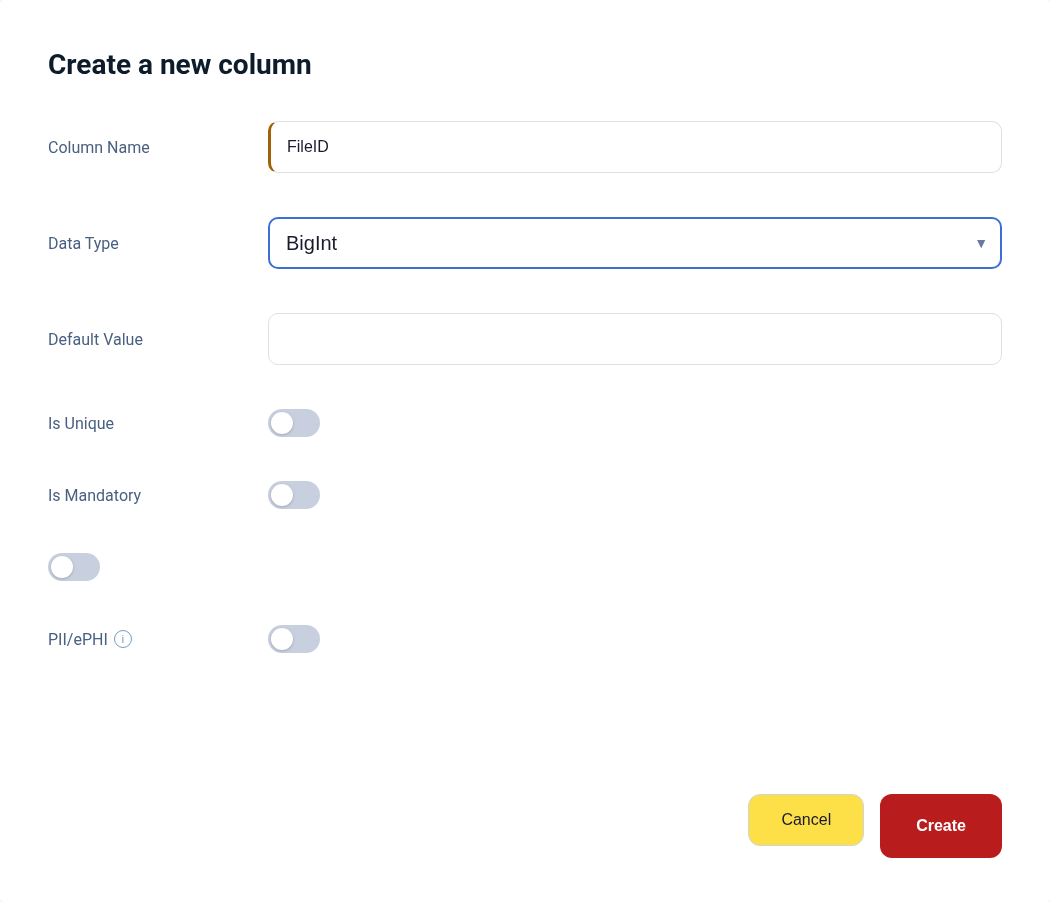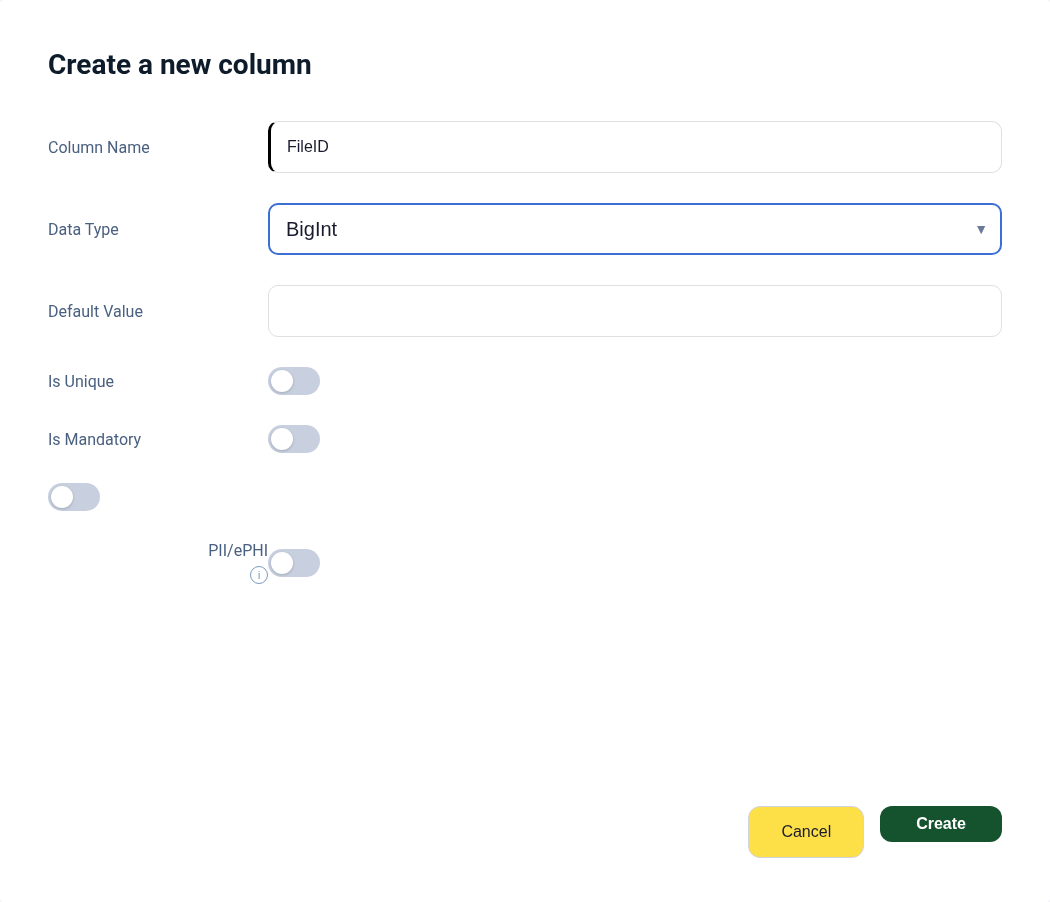--- a/index.html
+++ b/index.html
@@ -31,35 +31,34 @@
     .modal-title {
       font-size: 28px;
       font-weight: 700;
       color: #0d1b2a;
       margin-bottom: 40px;
     }
 
     .form-group {
       display: flex;
       align-items: center;
-      margin-bottom: 30px;
+      margin-bottom: 44px;
     }
 
     .form-label {
       width: 220px;
       font-size: 16px;
       color: #4a6080;
       flex-shrink: 0;
     }
 
     .form-label-with-icon {
       display: flex;
-      align-items: flex-end;
+      align-items: center;
       gap: 6px;
-      flex-direction: column;
     }
 
     .info-icon {
       width: 18px;
       height: 18px;
       border-radius: 50%;
       border: 1.5px solid #7a9cc0;
       display: inline-flex;
       align-items: center;
       justify-content: center;
@@ -75,21 +74,21 @@
       border: 1.5px solid #e0e0e0;
       border-radius: 10px;
       padding: 0 16px;
       font-size: 16px;
       color: #1a1a2e;
       outline: none;
       transition: border-color 0.2s;
     }
 
     .form-input.has-left-accent {
-      border-left: 3px solid #000000;
+      border-left: 3px solid #a16207;
     }
 
     .form-select-wrapper {
       flex: 1;
       position: relative;
     }
 
     .form-select {
       width: 100%;
       height: 52px;
@@ -158,25 +157,25 @@
       border-radius: 12px;
       background: #fde047;
       color: #1a1a2e;
       font-size: 16px;
       font-weight: 500;
       cursor: pointer;
       transition: background 0.2s;
     }
 
     .btn-create {
-      height: 36px;
+      height: 64px;
       padding: 0 36px;
       border: none;
       border-radius: 12px;
-      background: #14532d;
+      background: #b91c1c;
       color: #ffffff;
       font-size: 16px;
       font-weight: 600;
       cursor: pointer;
       transition: background 0.2s;
     }
   </style>
 </head>
 <body>
 

